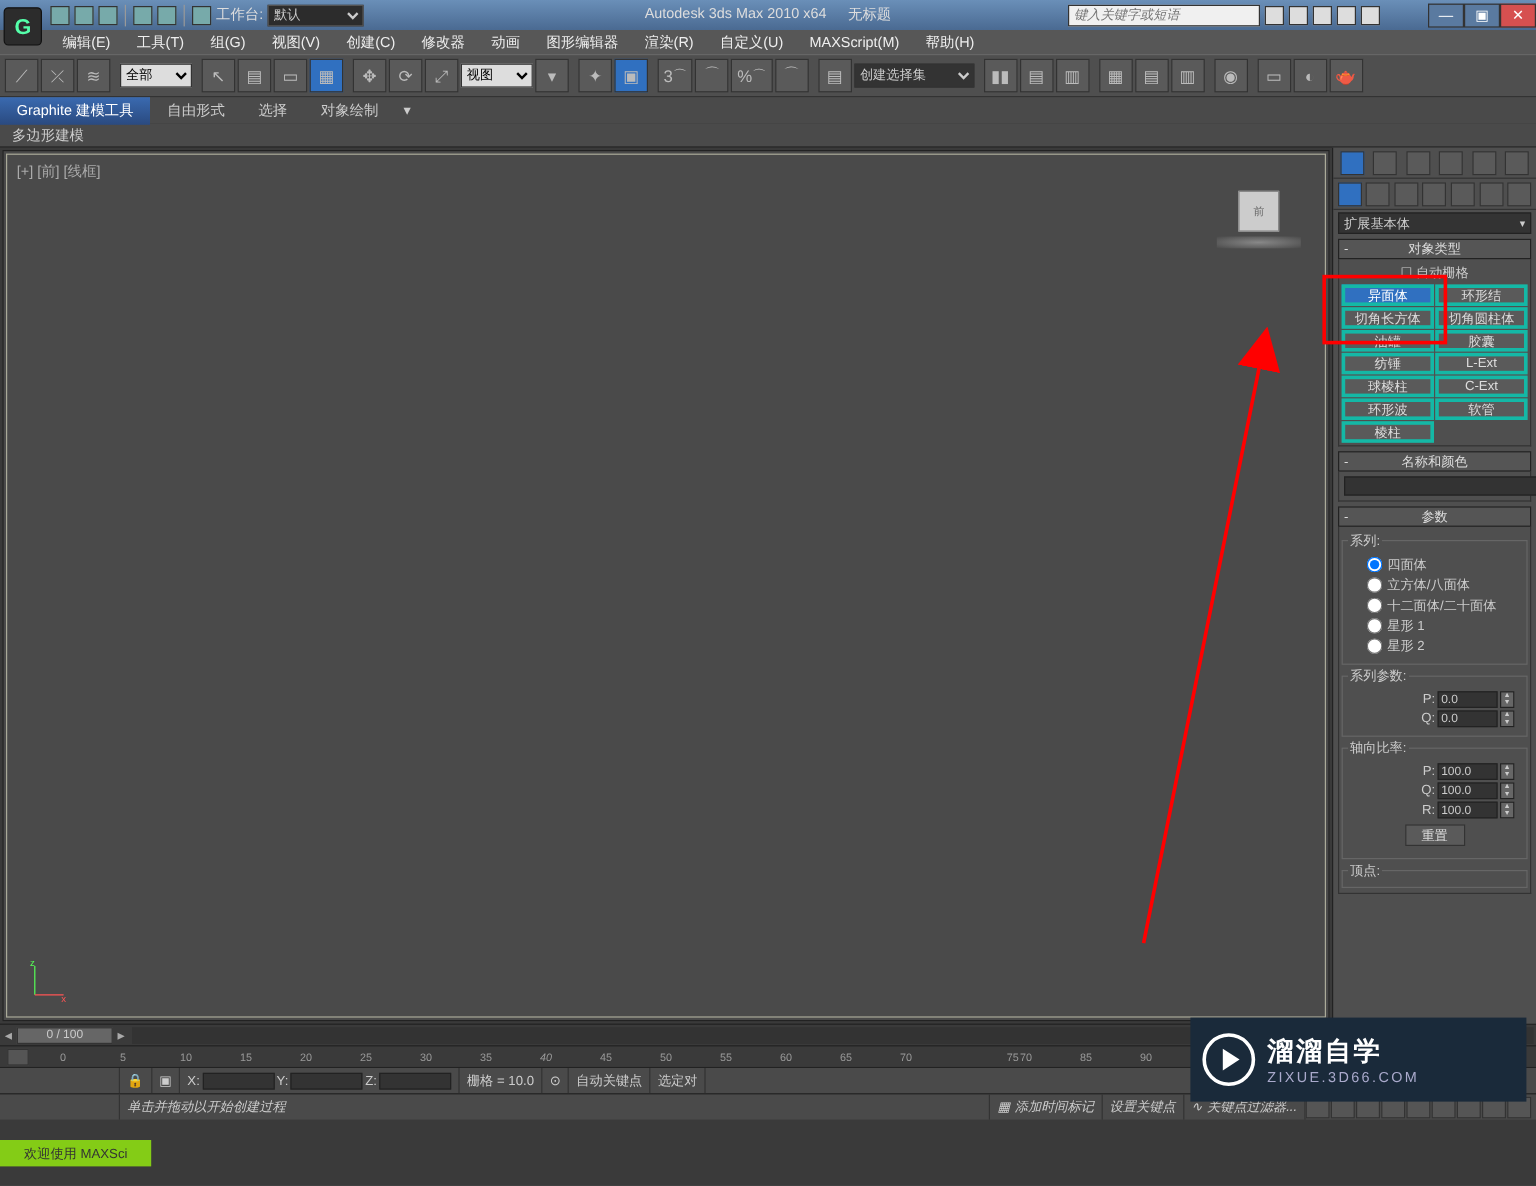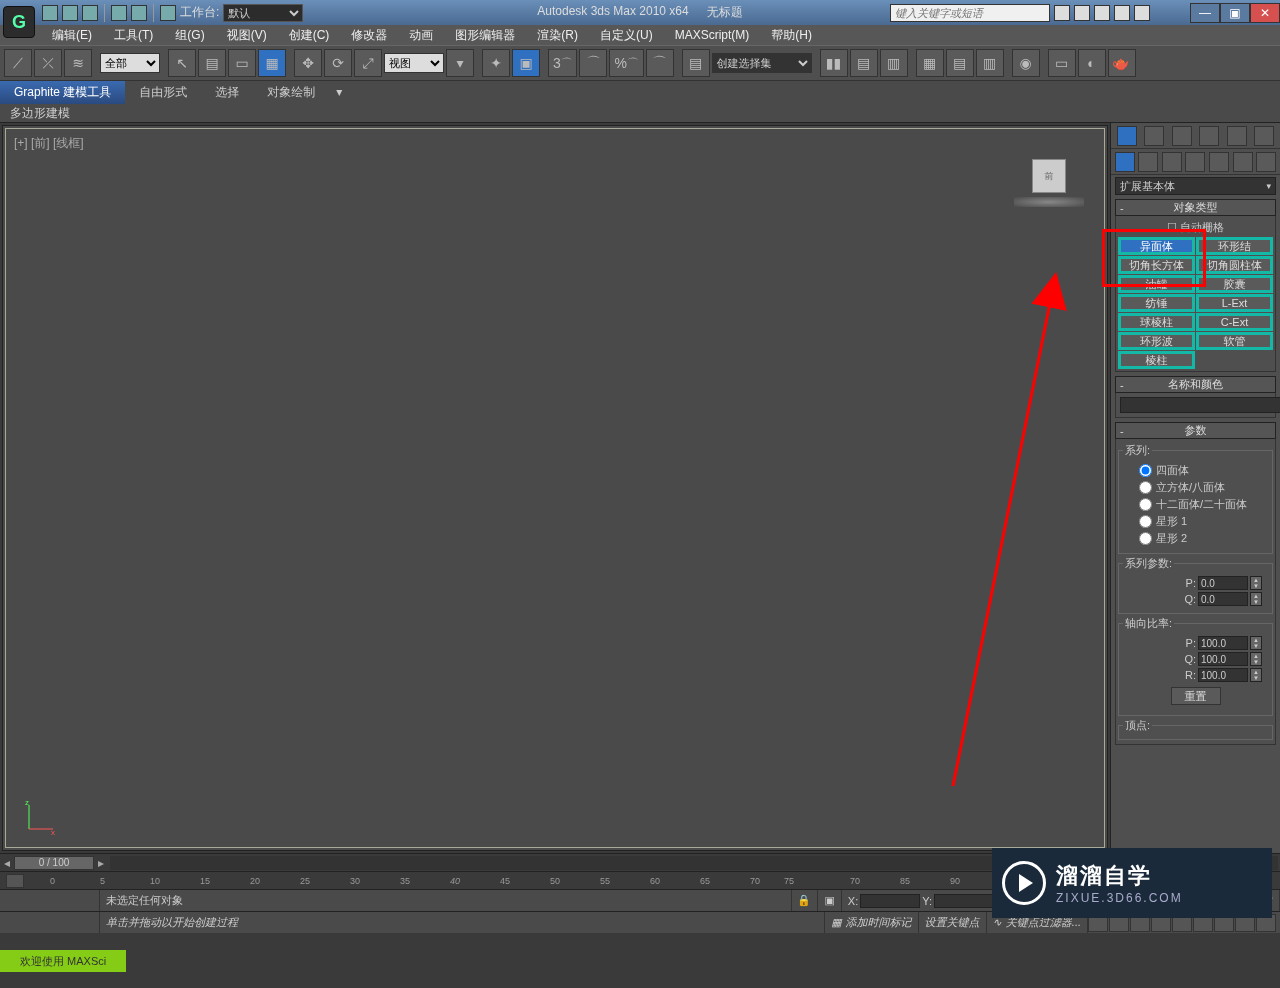--- a/index.html
+++ b/index.html
@@ -425,29 +425,28 @@
     <div class="tick" style="left: 300px;">25</div>
     <div class="tick" style="left: 350px;">30</div>
     <div class="tick" style="left: 400px;">35</div>
     <div class="tick" style="left: 450px; font-style: italic;">40</div>
     <div class="tick" style="left: 500px;">45</div>
     <div class="tick" style="left: 550px;">50</div>
     <div class="tick" style="left: 600px;">55</div>
     <div class="tick" style="left: 650px;">60</div>
     <div class="tick" style="left: 700px;">65</div>
     <div class="tick" style="left: 750px;">70</div>
-    <div class="tick" style="left: 784px;">75</div>
+    <div class="tick" style="left: 839px;">75</div>
     <div class="tick" style="left: 850px;">70</div>
     <div class="tick" style="left: 900px;">85</div>
     <div class="tick" style="left: 950px;">90</div>
   </div>
 
 <div class="statusbar">
   <div class="seg" style="width:100px;"></div>
-  <div class="seg" style="flex:1;">未选定任何对象</div>
   <div class="seg">🔒</div>
   <div class="seg">▣</div>
   <div class="seg coord">
     <span>X:</span>
       <input style="">
     <span>Y:</span>
       <input style="">
     <span>Z:</span>
       <input style="">
   </div>

